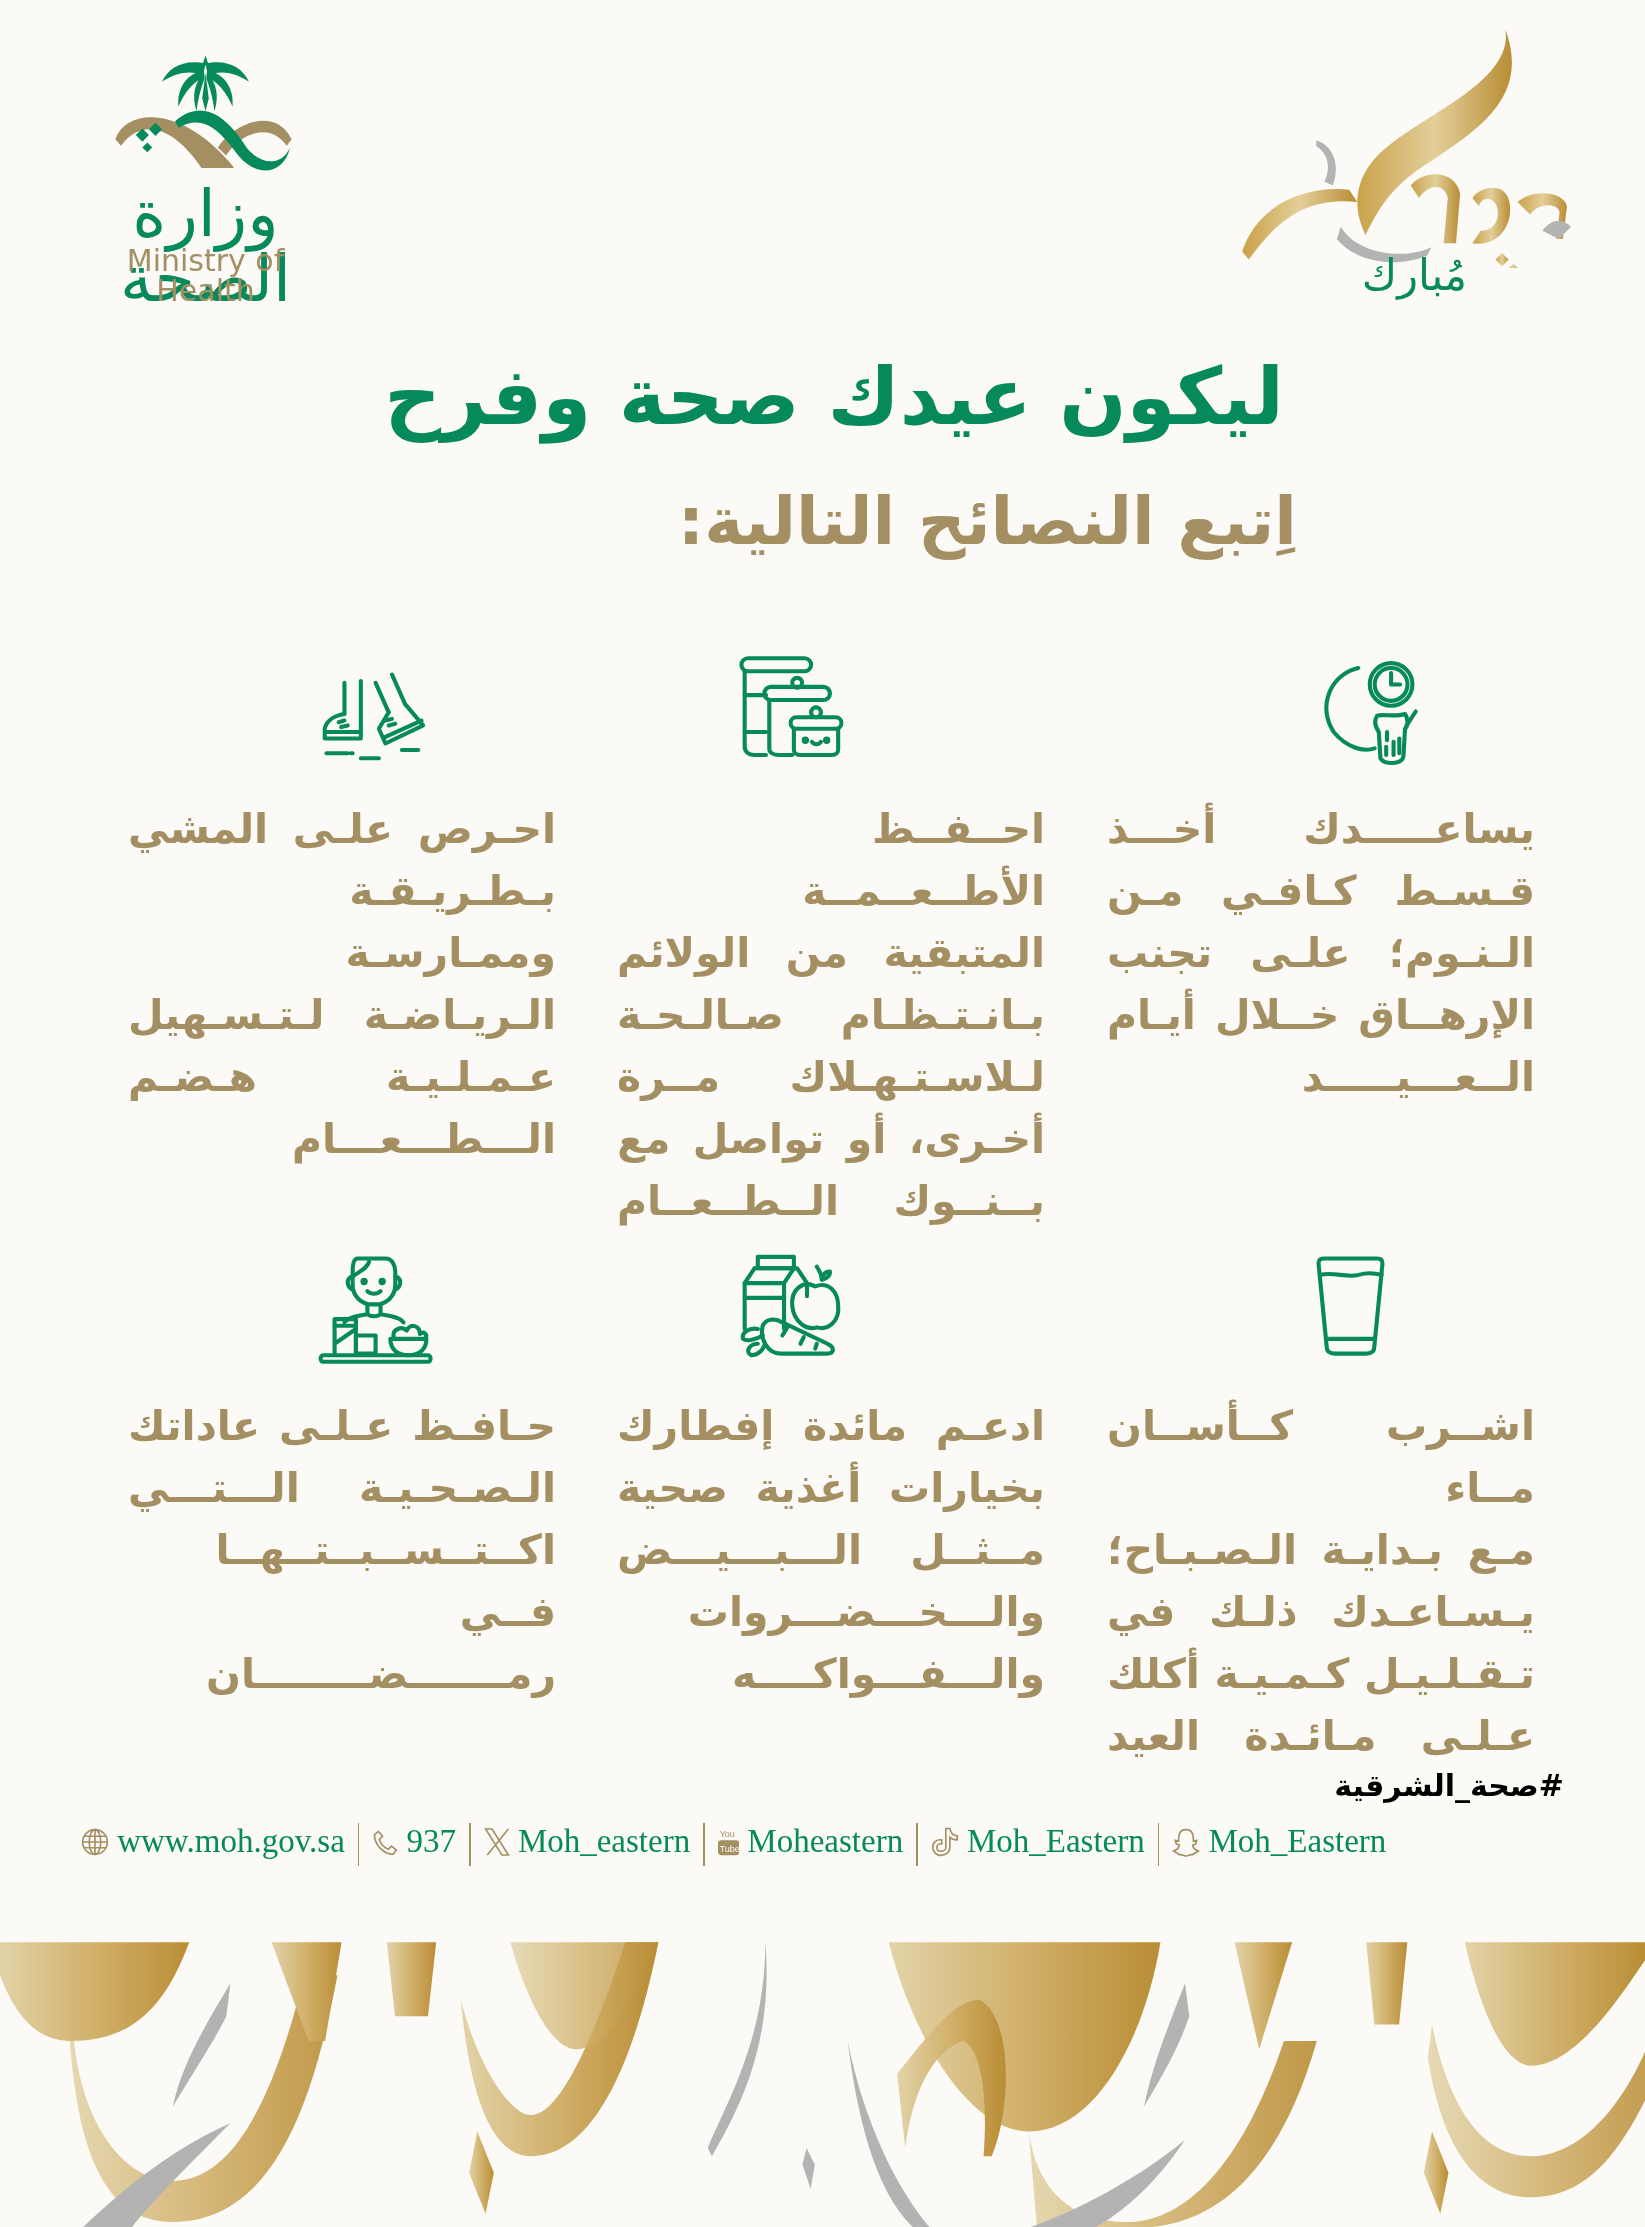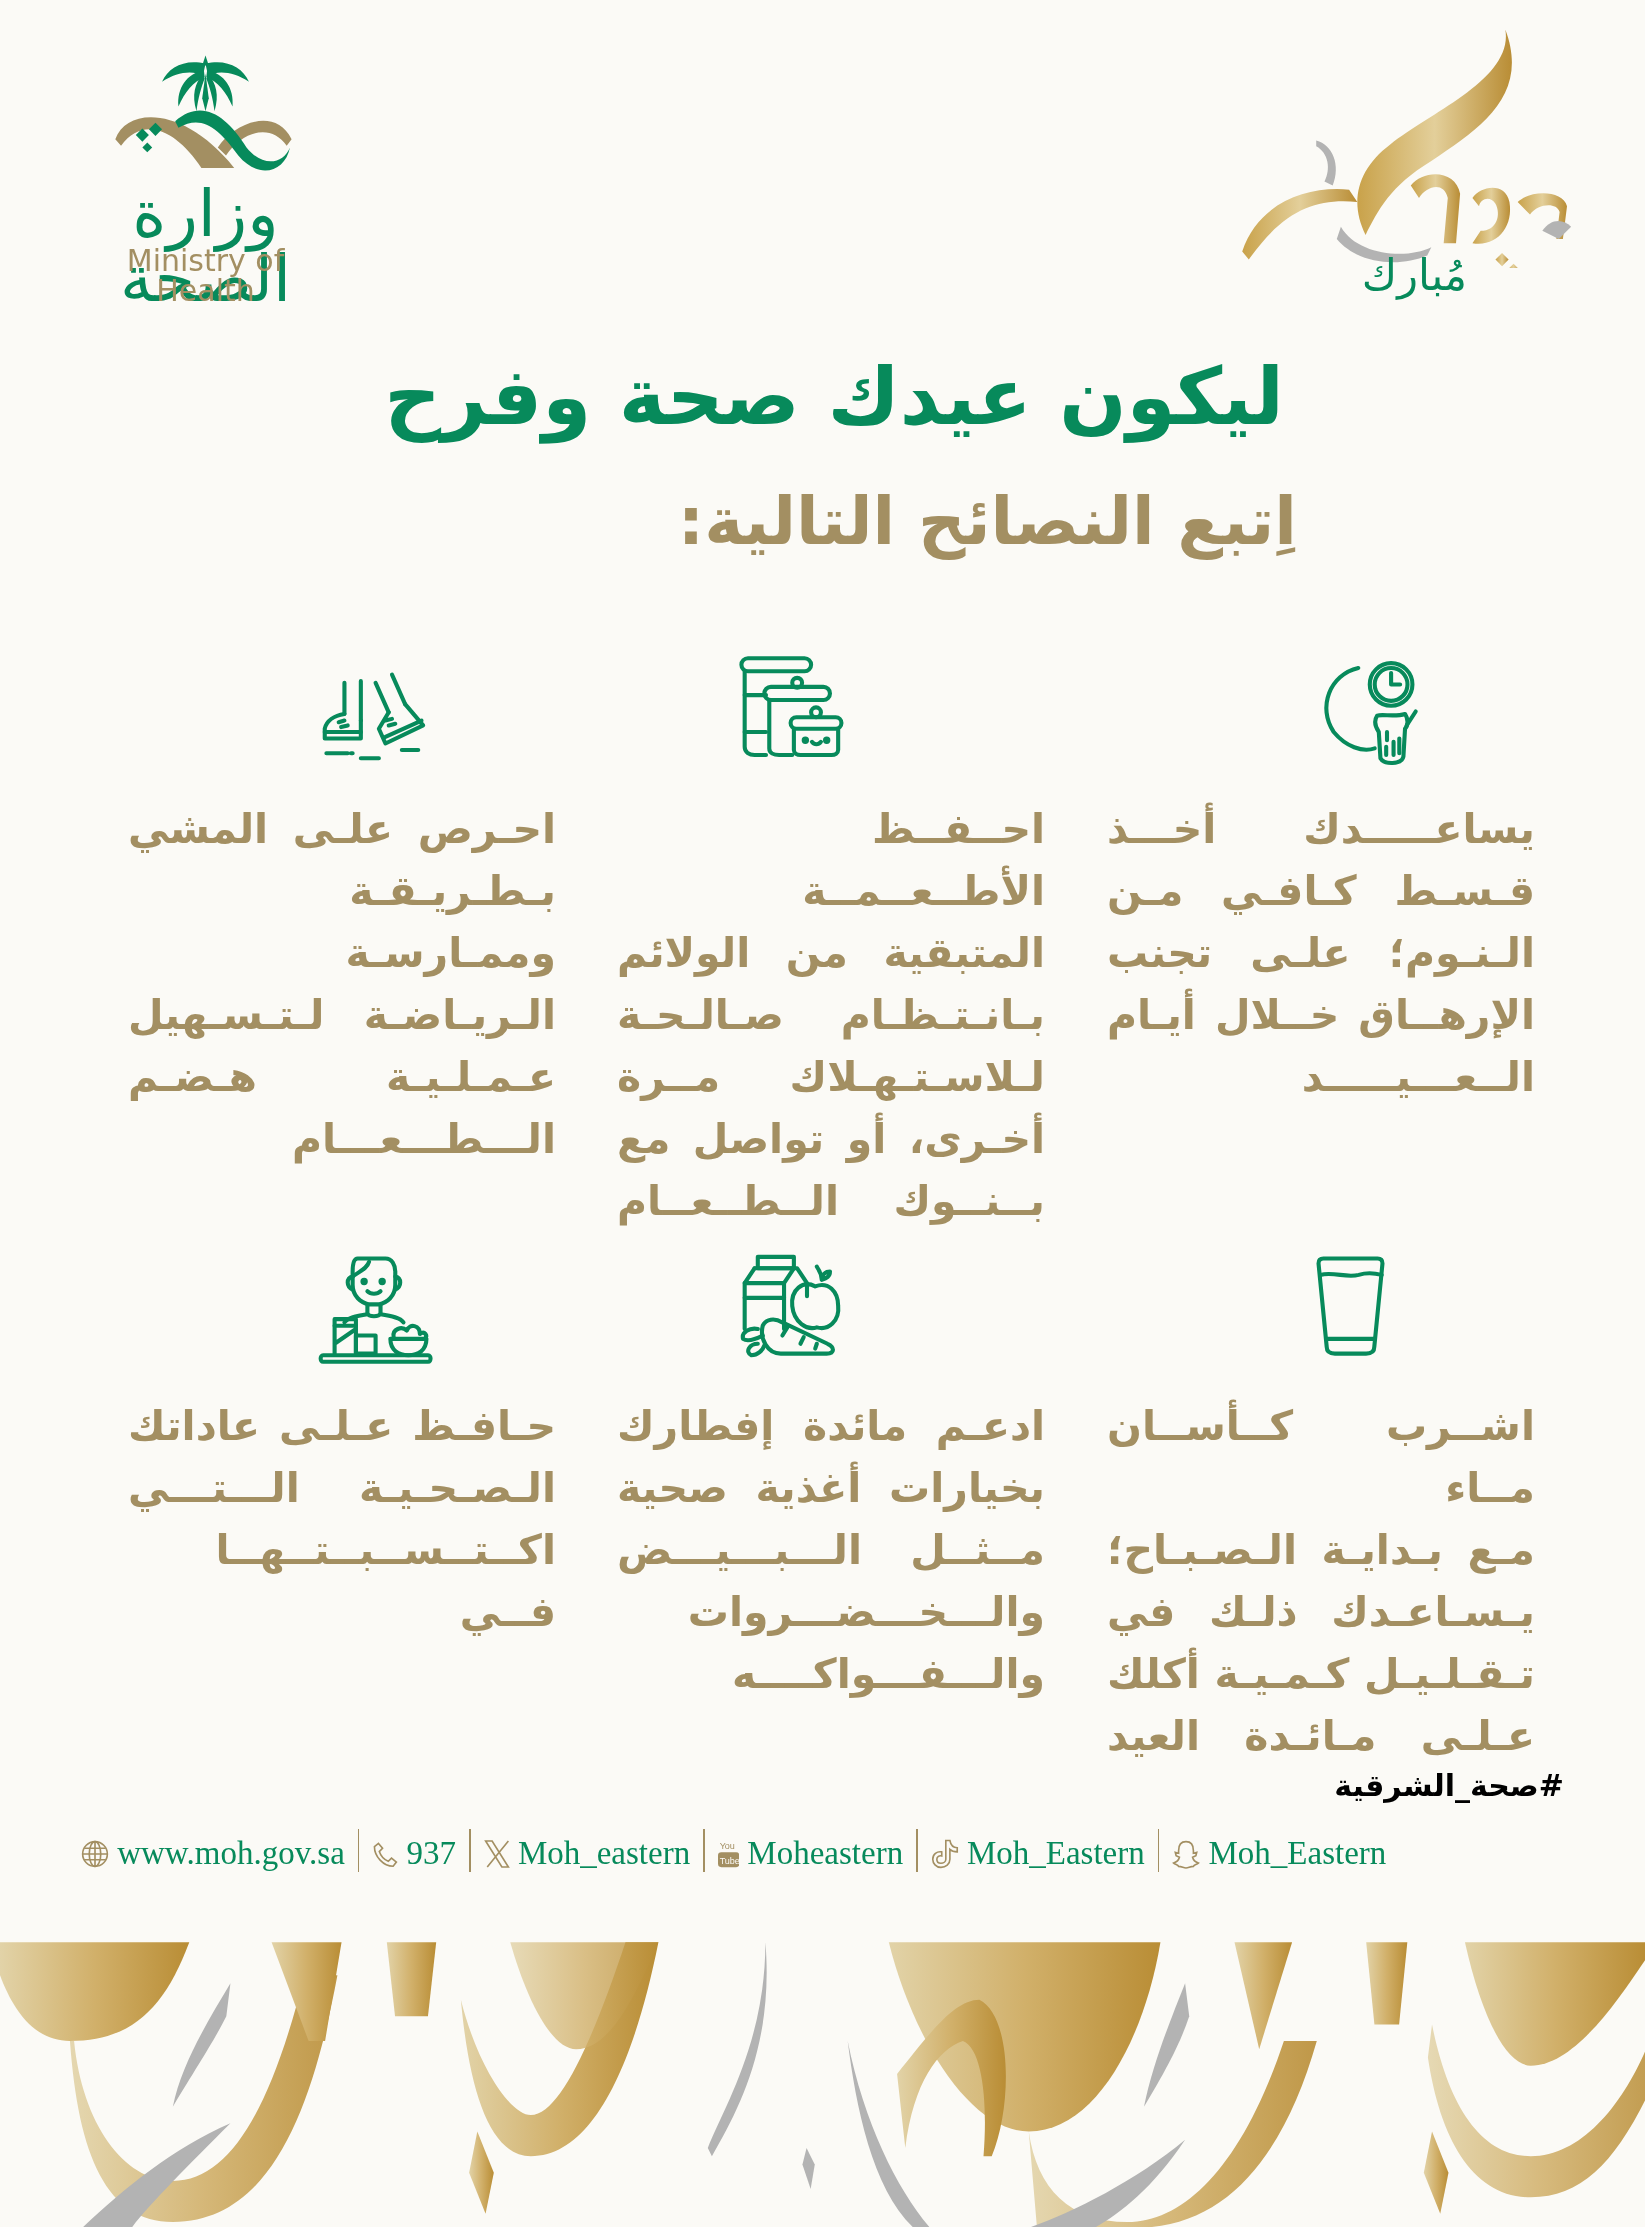--- a/index.html
+++ b/index.html
@@ -54,21 +54,21 @@
       font-family: "DejaVu Sans", sans-serif;
     }
     .tip .text span { display: block; text-align-last: justify; }
 
     
     .hashtag {
       right: 82px; top: 1768px; color: #000000; font-size: 30px; font-weight: bold;
       direction: rtl; font-family: "DejaVu Sans", sans-serif;
     }
     .contacts {
-      left: 81px; top: 1823px; height: 49px; display: flex; align-items: flex-end;
+      left: 81px; top: 1823px; height: 49px; display: flex; align-items: flex-start;
       color: #078a5b; font-size: 33px; font-family: "Liberation Serif", serif;
       white-space: nowrap;
     }
     .contact { display: flex; align-items: center; gap: 8.2px; }
     .contact svg { flex: 0 0 auto; }
     .sep { width: 1.6px; height: 43px; background: #a38f62; margin: 0 13px; }
 
     
     .deco { left: 0; top: 1942px; width: 1646px; height: 286px; }
   </style>
@@ -256,20 +256,21 @@
       <rect x="56" y="108" width="24" height="22"></rect>
       <path d="M98 112 C98 126 108 132 120 132 C132 132 142 126 142 112 Z"></path>
       <path d="M102 110 C100 100 112 96 118 102 C122 92 134 96 134 106 C140 102 144 108 140 112"></path>
       <path d="M16 132 H144 C148 132 148 140 144 140 H16 C12 140 12 132 16 132 Z"></path>
     </svg>
   </div>
   <div class="text">
     <span>حـافـظ عـلـى عاداتك</span>
     <span>الـصـحـيـة الـــتـــي</span>
     <span>اكــتــســبــتــهــا فــي</span>
+    <span>رمـــــــضــــــــان</span>
   </div>
 </div>
 
 <div class="abs hashtag">#صحة_الشرقية</div>
 
 <div class="abs contacts">
   <a class="contact">
     <svg width="28" height="28" viewBox="0 0 34 34" fill="none" stroke="#a38f62" stroke-width="2">
       <circle cx="17" cy="17" r="15"></circle>
         <ellipse cx="17" cy="17" rx="7" ry="15"></ellipse>

